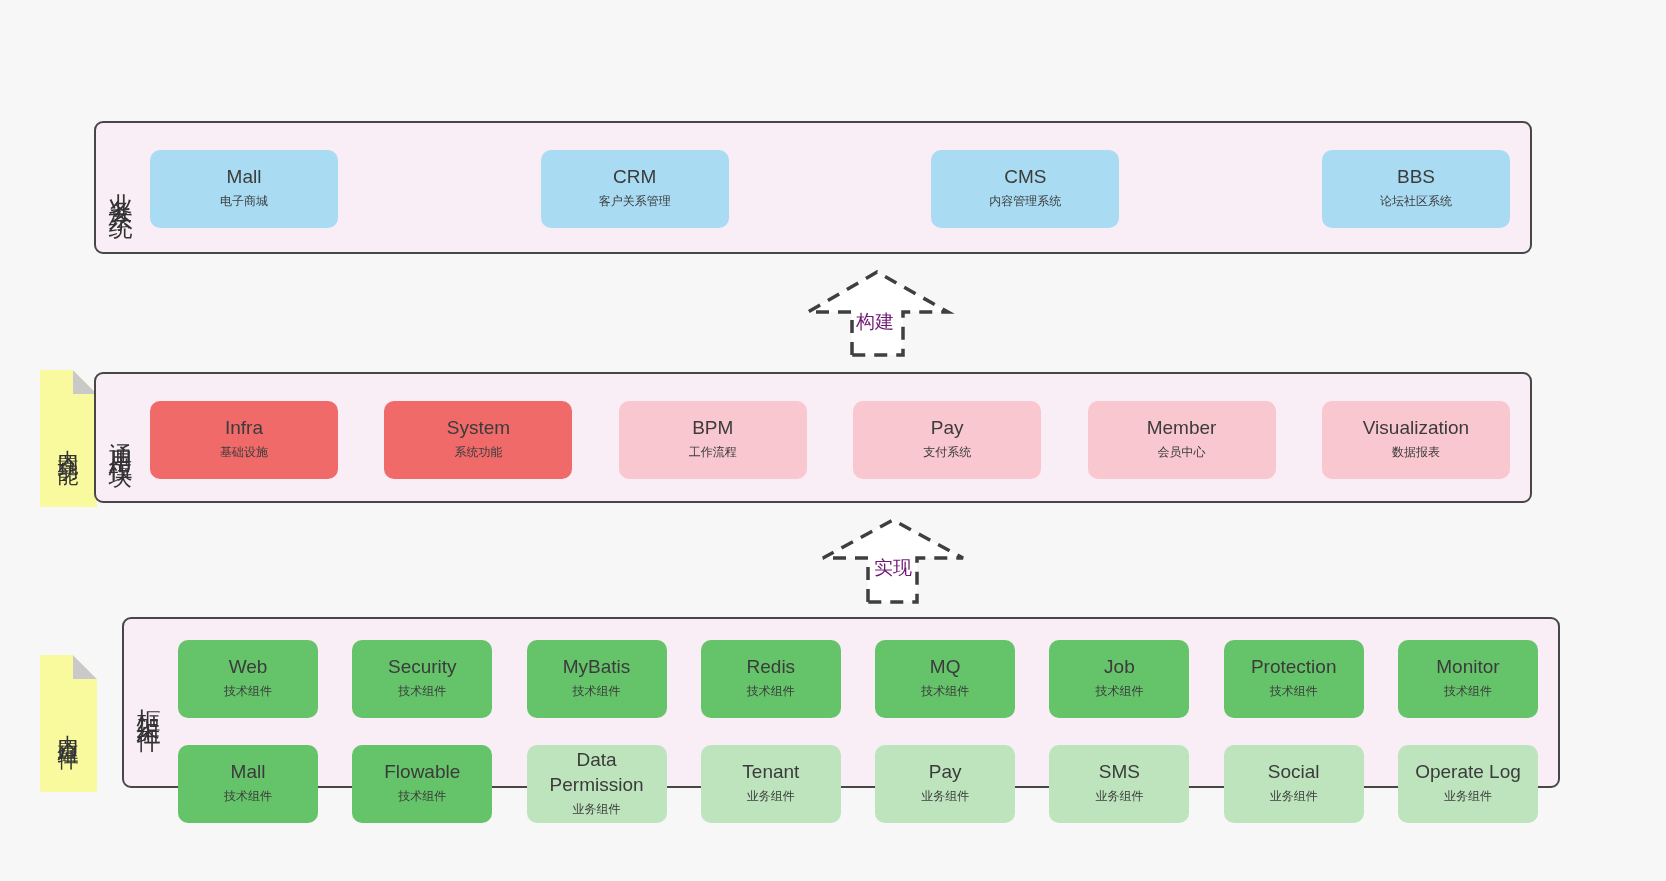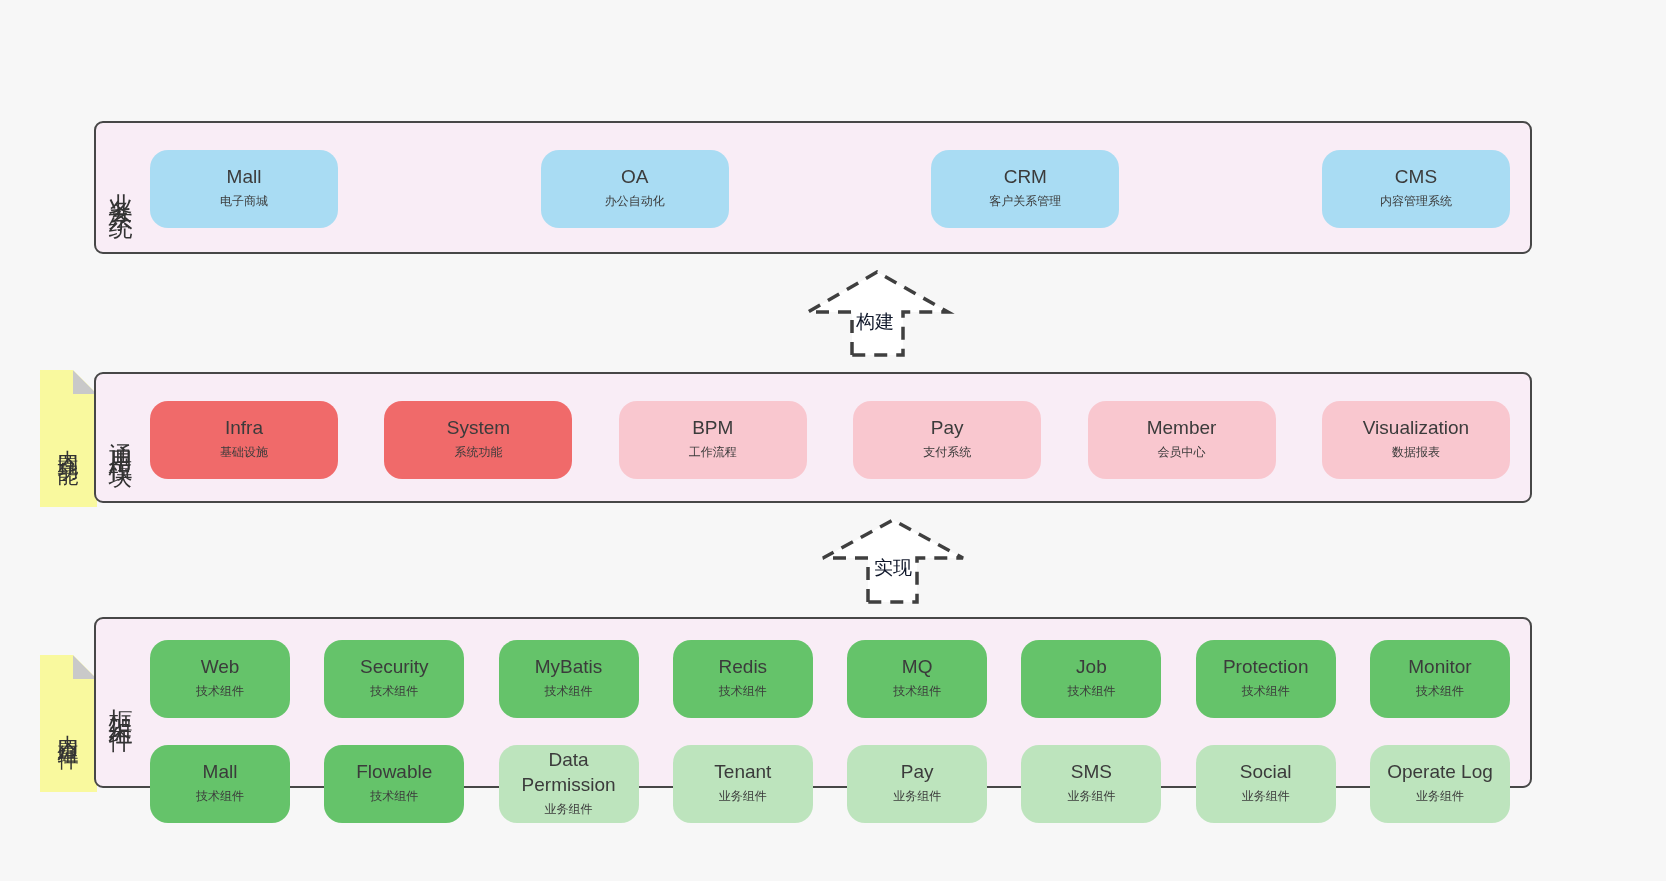--- a/index.html
+++ b/index.html
@@ -10,38 +10,38 @@
     color:#3b3b3b;
   }
   
   .panel{
     position:absolute;left:94px;width:1438px;box-sizing:border-box;
     background:#f9edf6;border:2px solid #474747;border-radius:9px;
     z-index:1;
   }
   #panel-business  {top:121px;height:133px;}
   #panel-modules   {top:372px;height:131px;}
-  #panel-components{top:617px;height:171px;}
+  #panel-components{top:617px;height:171px;margin-left:28px;}
 
   .vlabel{
     position:absolute;left:11px;top:50%;transform:translateY(-50%);
     writing-mode:vertical-rl;text-orientation:upright;
     font-size:24px;letter-spacing:7px;line-height:1.15;color:#333;
     white-space:nowrap;
   }
   .row{
     position:absolute;left:54px;right:20px;height:78px;
     display:flex;justify-content:space-between;align-items:stretch;
   }
   .row-mid{top:27px;}
   .row-c1{top:21px;}
   .row-c2{top:126px;}
 
   .box{
-    box-sizing:border-box;border-radius:18px;
+    box-sizing:border-box;border-radius:10px;
     display:flex;flex-direction:column;align-items:center;justify-content:center;
     text-align:center;line-height:25px;padding:2px 4px;
   }
   .w188{width:188px;}
   .w140{width:140px;}
   .box .en{font-size:19px;}
   .box .cn{font-size:12px;}
   .variant-blue       {background:#a9dcf3;}
   .variant-red        {background:#f06a6a;}
   .variant-pink       {background:#f9c7cf;justify-content:center;}
@@ -71,21 +71,21 @@
   .arrow{position:absolute;width:156px;height:96px;z-index:2;}
   #arrow-build    {left:800px;top:264px;}
   #arrow-implement{left:815px;top:512px;}
   .arrow svg{display:block;width:156px;height:96px;overflow:visible;}
   .arrow path{
     fill:#ffffff;stroke:#3f3f3f;stroke-width:3.5;
     stroke-dasharray:13 9;stroke-linecap:butt;stroke-linejoin:miter;
   }
   .arrow-label{
     position:absolute;width:56px;text-align:center;
-    font-size:19px;color:#0f172a;line-height:24px;
+    font-size:19px;color:#701a75;line-height:24px;
   }
   #arrow-build .arrow-label    {left:47px;top:46px;}
   #arrow-implement .arrow-label{left:50px;top:44px;}
 </style>
 </head>
 <body>
 
 <div class="sticky" id="sticky-modules">
   <div class="fold"></div>
   <div class="sticky-label">内置功能</div>
@@ -98,36 +98,36 @@
 
 <section class="panel" id="panel-business">
   <div class="vlabel">业务系统</div>
   <div class="row row-mid">
 
       <div class="box w188 variant-blue">
         <div class="en">Mall</div>
         <div class="cn">电子商城</div>
       </div>
 
-      <div class="box w188 variant-blue">
-        <div class="en">OA</div>
-        <div class="cn">办公自动化</div>
-      </div>
 
 
       <div class="box w188 variant-blue">
         <div class="en">CRM</div>
         <div class="cn">客户关系管理</div>
       </div>
 
       <div class="box w188 variant-blue">
         <div class="en">CMS</div>
         <div class="cn">内容管理系统</div>
       </div>
 
+      <div class="box w188 variant-blue">
+        <div class="en">BBS</div>
+        <div class="cn">论坛社区系统</div>
+      </div>
     </div>
 </section>
 
 <div class="arrow" id="arrow-build">
   <svg viewBox="0 0 156 96">
     <path d="M52,91 L52,48 L8,48 L77,8 L148,48 L103,48 L103,91 Z"></path>
   </svg>
   <div class="arrow-label">构建</div>
 </div>
 

